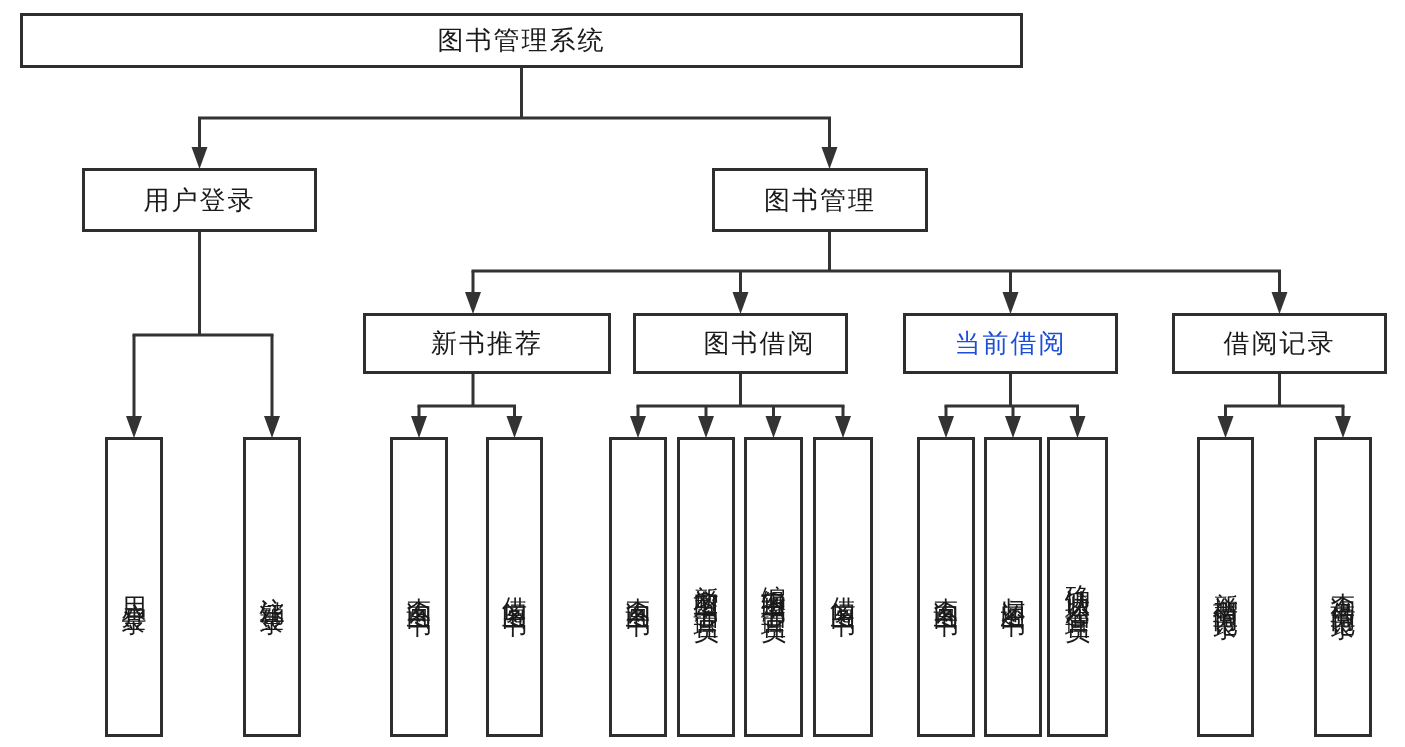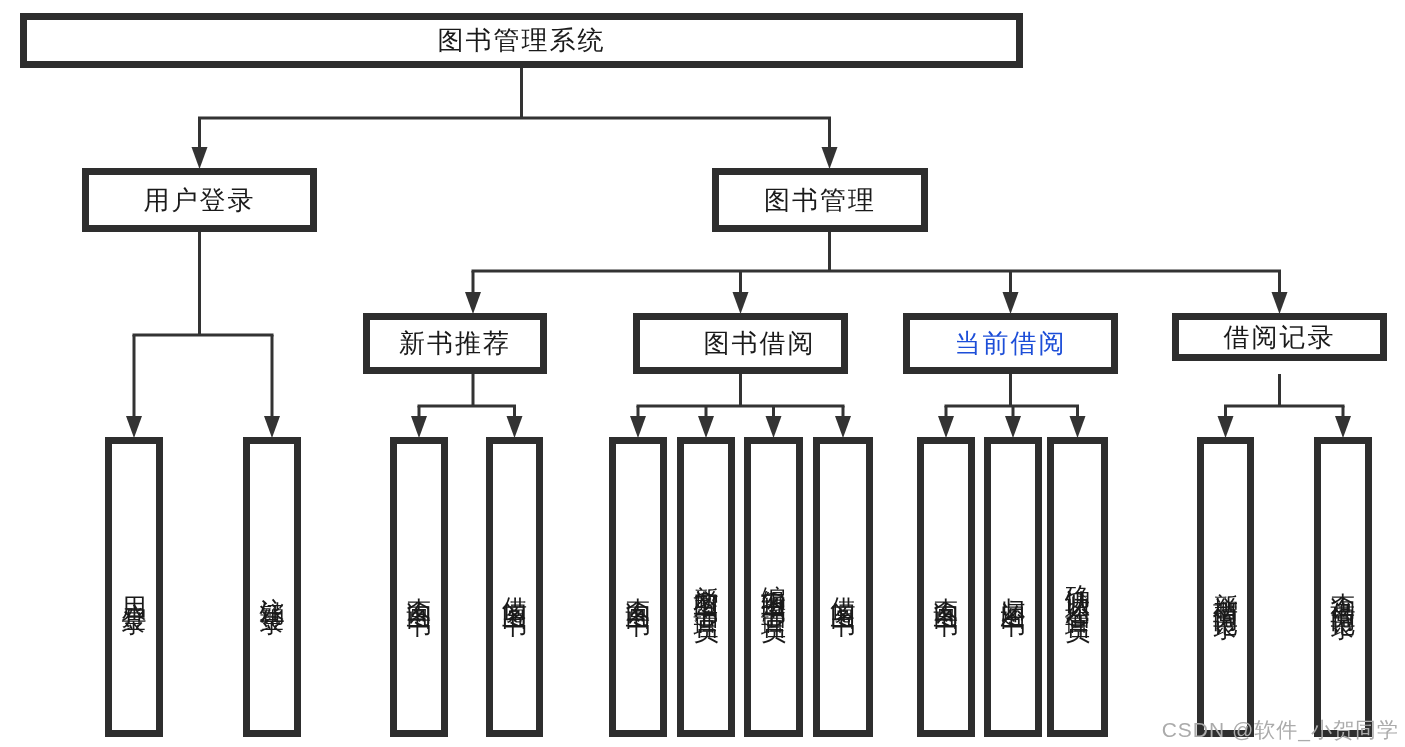--- a/index.html
+++ b/index.html
@@ -19,21 +19,21 @@
     position: absolute;
     left: 0;
     top: 0;
     width: 1405px;
     height: 747px;
     pointer-events: none;
   }
   .node {
     position: absolute;
     box-sizing: border-box;
-    border: 7px solid #a21caf;
+    border: 3px solid #a21caf;
     background: #ffffff;
     display: flex;
     align-items: center;
     justify-content: center;
     color: #1a1a1a;
   }
   .node.h .lbl {
     font-size: 26px;
     letter-spacing: 2px;
     white-space: nowrap;
@@ -115,30 +115,30 @@
   <div id="nodes">
       <div class="node h" style="left: 20px; top: 13px; width: 1003px; height: 55px; border-color: rgb(46, 46, 46); color: rgb(26, 26, 26);">
         <span class="lbl">图书管理系统</span>
       </div>
       <div class="node h" style="left: 82px; top: 168px; width: 235px; height: 64px; border-color: rgb(46, 46, 46); color: rgb(26, 26, 26);">
         <span class="lbl">用户登录</span>
       </div>
       <div class="node h" style="left: 712px; top: 168px; width: 216px; height: 64px; border-color: rgb(46, 46, 46); color: rgb(26, 26, 26);">
         <span class="lbl">图书管理</span>
       </div>
-      <div class="node h" style="left: 363px; top: 313px; width: 184px; height: 61px; border-color: rgb(46, 46, 46); color: rgb(26, 26, 26);">
+      <div class="node h" style="left: 363px; top: 313px; width: 248px; height: 61px; border-color: rgb(46, 46, 46); color: rgb(26, 26, 26);">
         <span class="lbl">新书推荐</span>
       </div>
       <div class="node h" style="left: 633px; top: 313px; width: 215px; height: 61px; border-color: rgb(46, 46, 46); color: rgb(26, 26, 26); padding-left: 38px;">
         <span class="lbl">图书借阅</span>
       </div>
       <div class="node h" style="left: 903px; top: 313px; width: 215px; height: 61px; border-color: rgb(46, 46, 46); color: #1d4ed8;">
         <span class="lbl">当前借阅</span>
       </div>
-      <div class="node h" style="left: 1172px; top: 313px; width: 215px; height: 48px; border-color: rgb(46, 46, 46); color: rgb(26, 26, 26);">
+      <div class="node h" style="left: 1172px; top: 313px; width: 215px; height: 61px; border-color: rgb(46, 46, 46); color: rgb(26, 26, 26);">
         <span class="lbl">借阅记录</span>
       </div>
       <div class="node v" style="left: 105px; top: 437px; width: 58px; height: 300px; border-color: rgb(46, 46, 46); color: rgb(26, 26, 26);">
         <span class="lbl">用户登录</span>
       </div>
       <div class="node v" style="left: 243px; top: 437px; width: 58px; height: 300px; border-color: rgb(46, 46, 46); color: rgb(26, 26, 26);">
         <span class="lbl">注销登录</span>
       </div>
       <div class="node v" style="left: 390px; top: 437px; width: 58px; height: 300px; border-color: rgb(46, 46, 46); color: rgb(26, 26, 26);">
         <span class="lbl">查询图书</span>
@@ -167,14 +167,13 @@
       <div class="node v" style="left: 1047px; top: 437px; width: 61px; height: 300px; border-color: rgb(46, 46, 46); color: rgb(26, 26, 26);">
         <span class="lbl">确认归还（管理员）</span>
       </div>
       <div class="node v" style="left: 1197px; top: 437px; width: 57px; height: 300px; border-color: rgb(46, 46, 46); color: rgb(26, 26, 26);">
         <span class="lbl">新增借阅记录</span>
       </div>
       <div class="node v" style="left: 1314px; top: 437px; width: 58px; height: 300px; border-color: rgb(46, 46, 46); color: rgb(26, 26, 26);">
         <span class="lbl">查询借阅记录</span>
       </div>
     </div>
-  <div class="watermark" style="color: rgb(171, 171, 171);">CSDN @软件_小贺同学</div>
 </div>
 
 </body></html>

